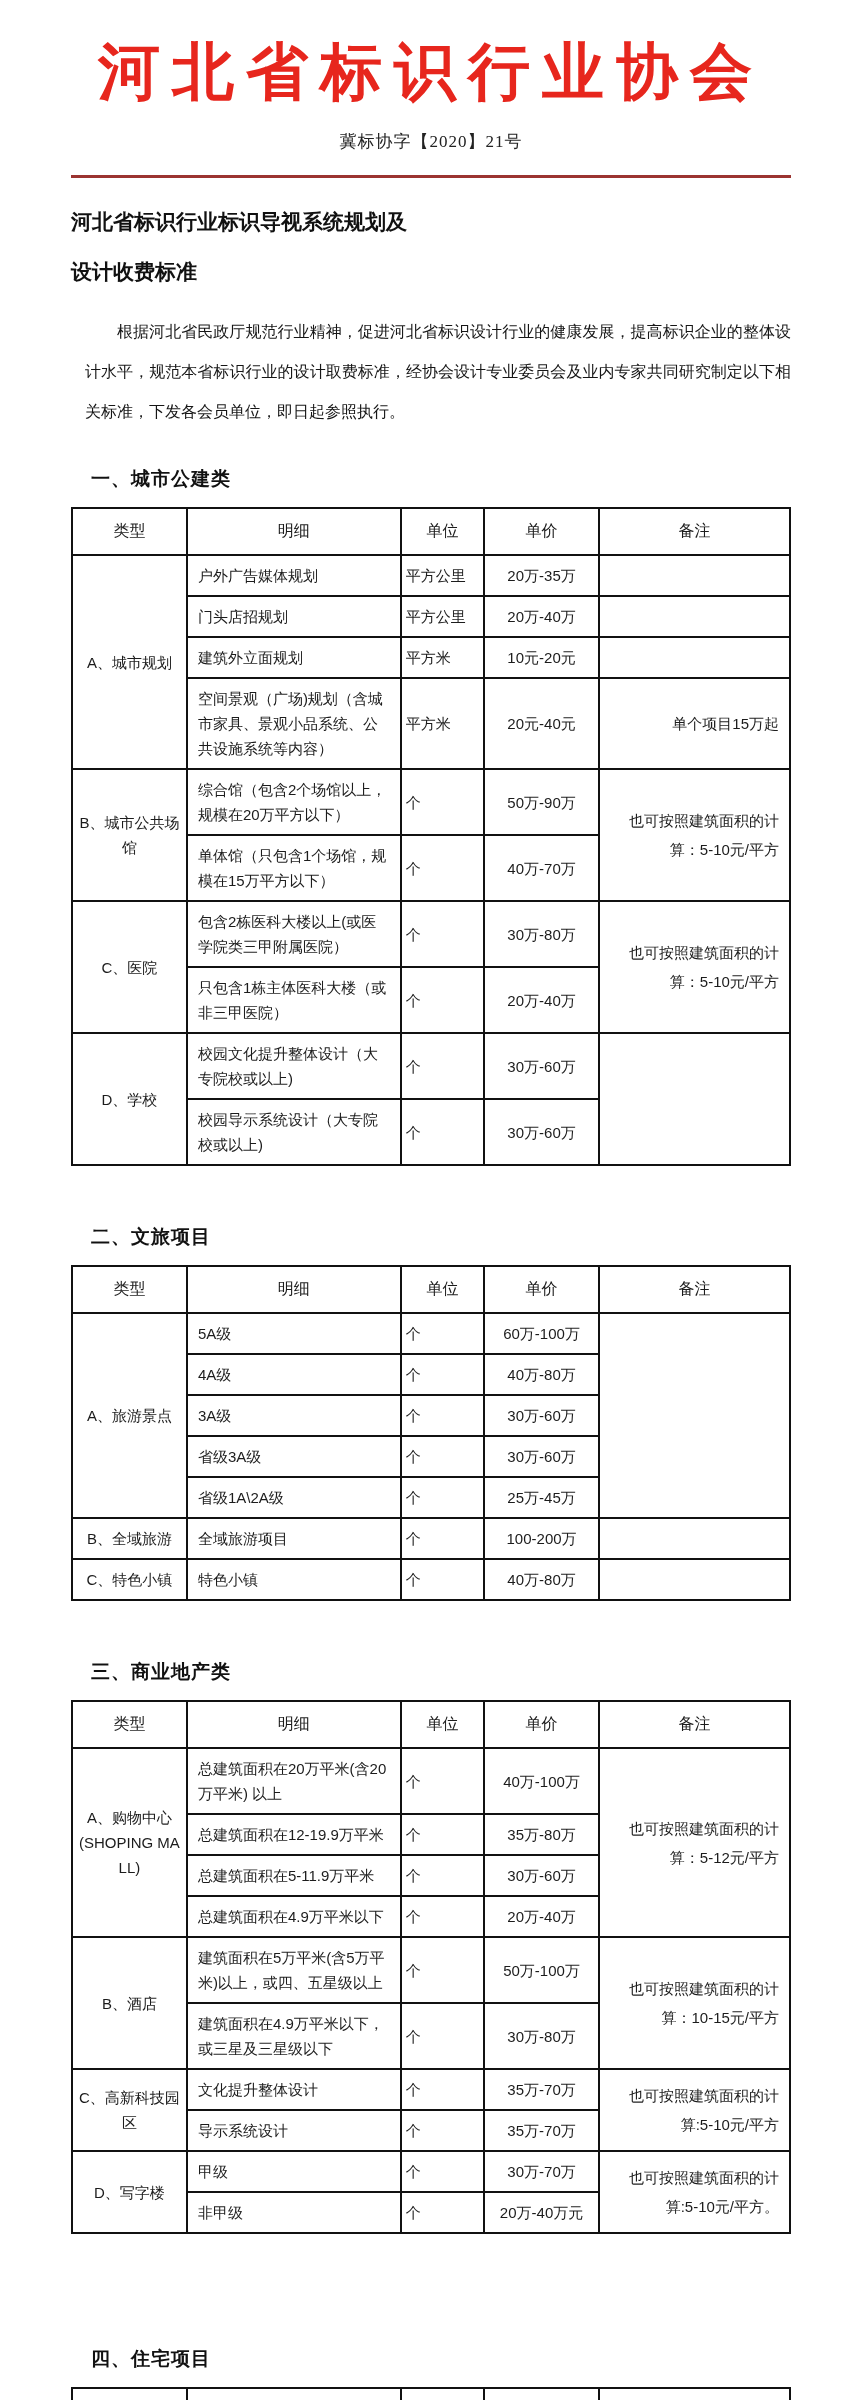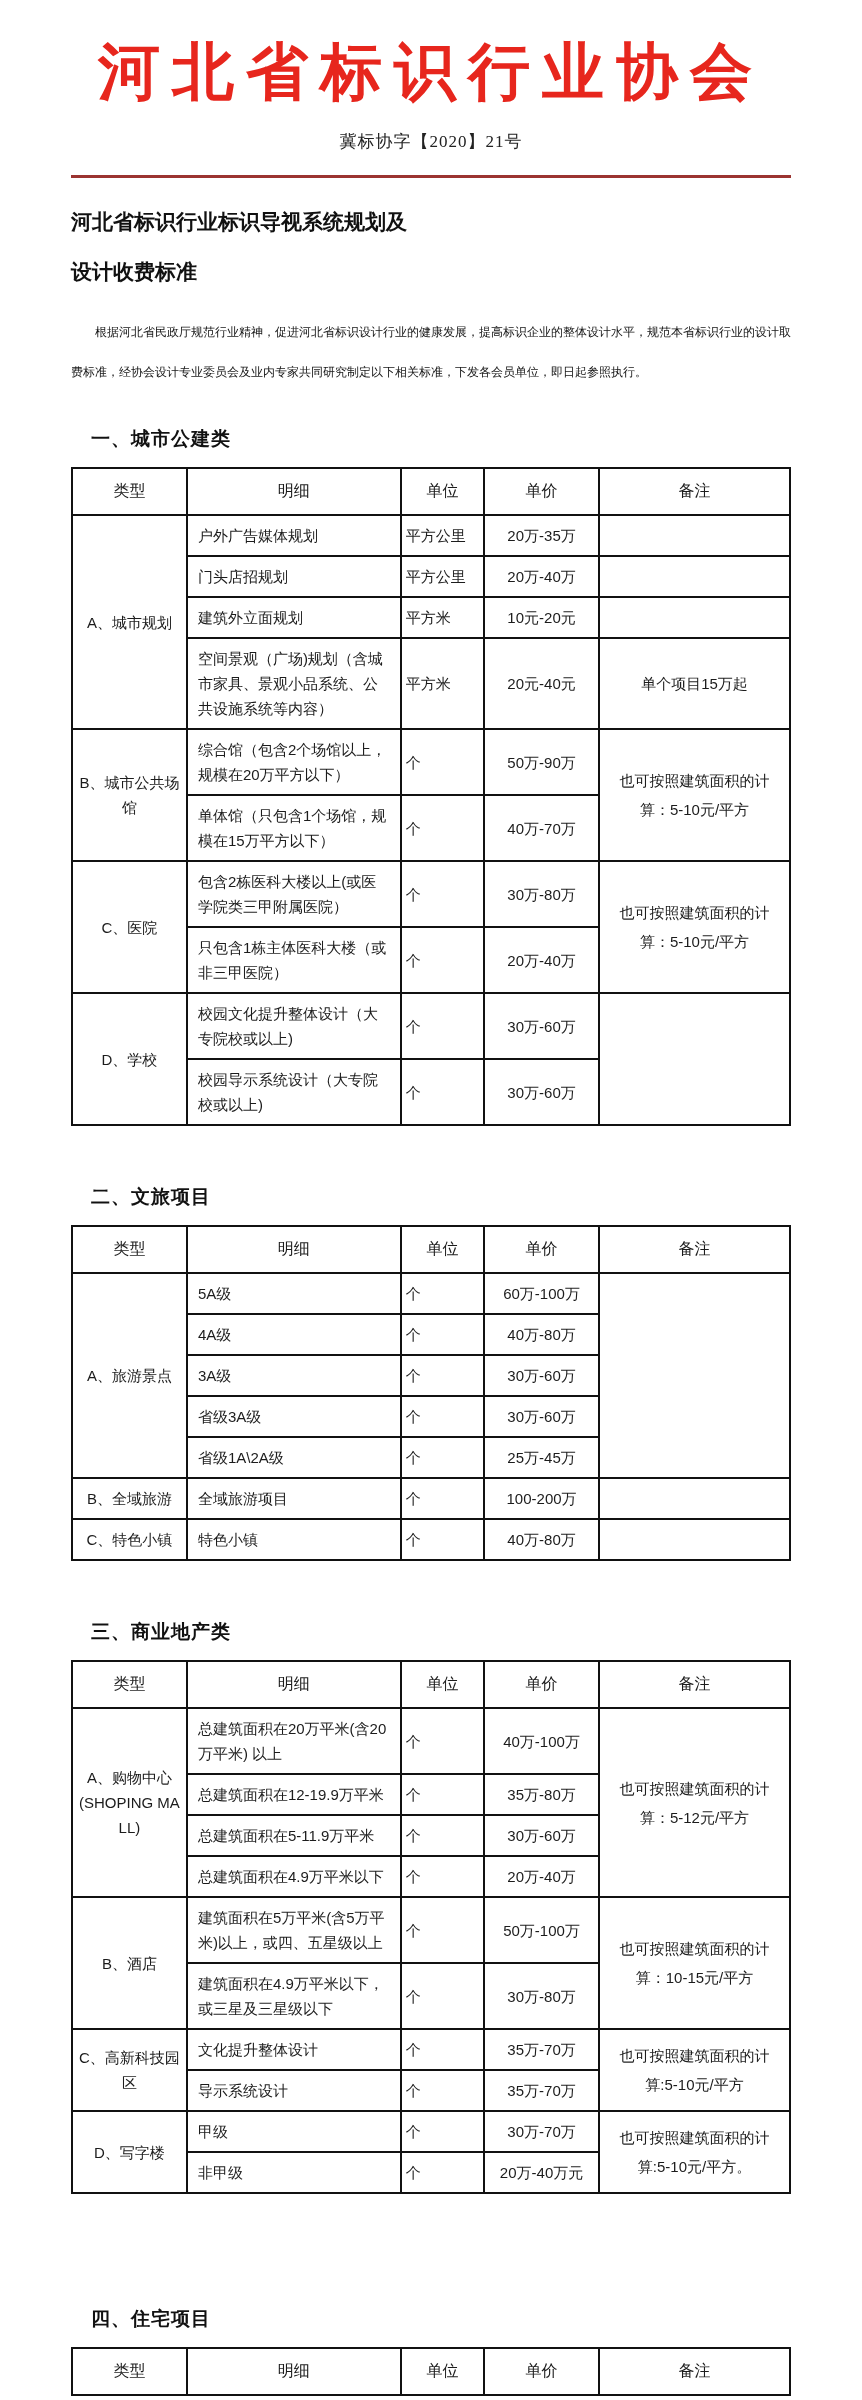--- a/index.html
+++ b/index.html
@@ -32,25 +32,26 @@
     margin-top:22px;
     height:3px;
     background:#9b3431;
   }
   .doc-title { text-align:left; font-weight:bold; font-size:21px; color:#111; }
   .doc-title.line1 { margin-top:30px; }
   .doc-title.line2 { margin-top:22px; }
 
   .intro {
     margin-top:26px;
-    font-size:12px;
+    font-size:16px;
     line-height:40px;
     text-align:justify;
     text-indent:2em;
     color:#161616;
+    margin-left:14px;
   }
 
   .section-heading {
     font-size:19px;
     font-weight:bold;
     color:#111;
     margin:34px 0 0 20px;
     letter-spacing:1px;
   }
   .section-heading.gap-md { margin-top:58px; }
@@ -72,21 +73,21 @@
   table.fee-table th {
     font-weight:normal;
     font-size:16px;
     text-align:center;
     padding:12px 9px;
   }
   td.col-type   { text-align:center; padding:6px 6px; line-height:25px; }
   td.col-detail { text-align:left;   padding:7px 10px; line-height:25px;margin-top:44px; }
   td.col-unit   { text-align:left; padding:7px 4px; line-height:25px; }
   td.col-price  { text-align:center; padding:7px 4px; line-height:25px;border-radius:15px; }
-  td.col-remark { text-align:center;   padding:7px 10px; line-height:29px; }
+  td.col-remark { text-align:right;   padding:7px 10px; line-height:29px; }
 
   .c-type   { width:16%; }
   .c-detail { width:29.8%; }
   .c-unit   { width:11.6%; }
   .c-price  { width:16%; }
   .c-remark { width:26.6%; }
 </style>
 </head>
 <body>
 

